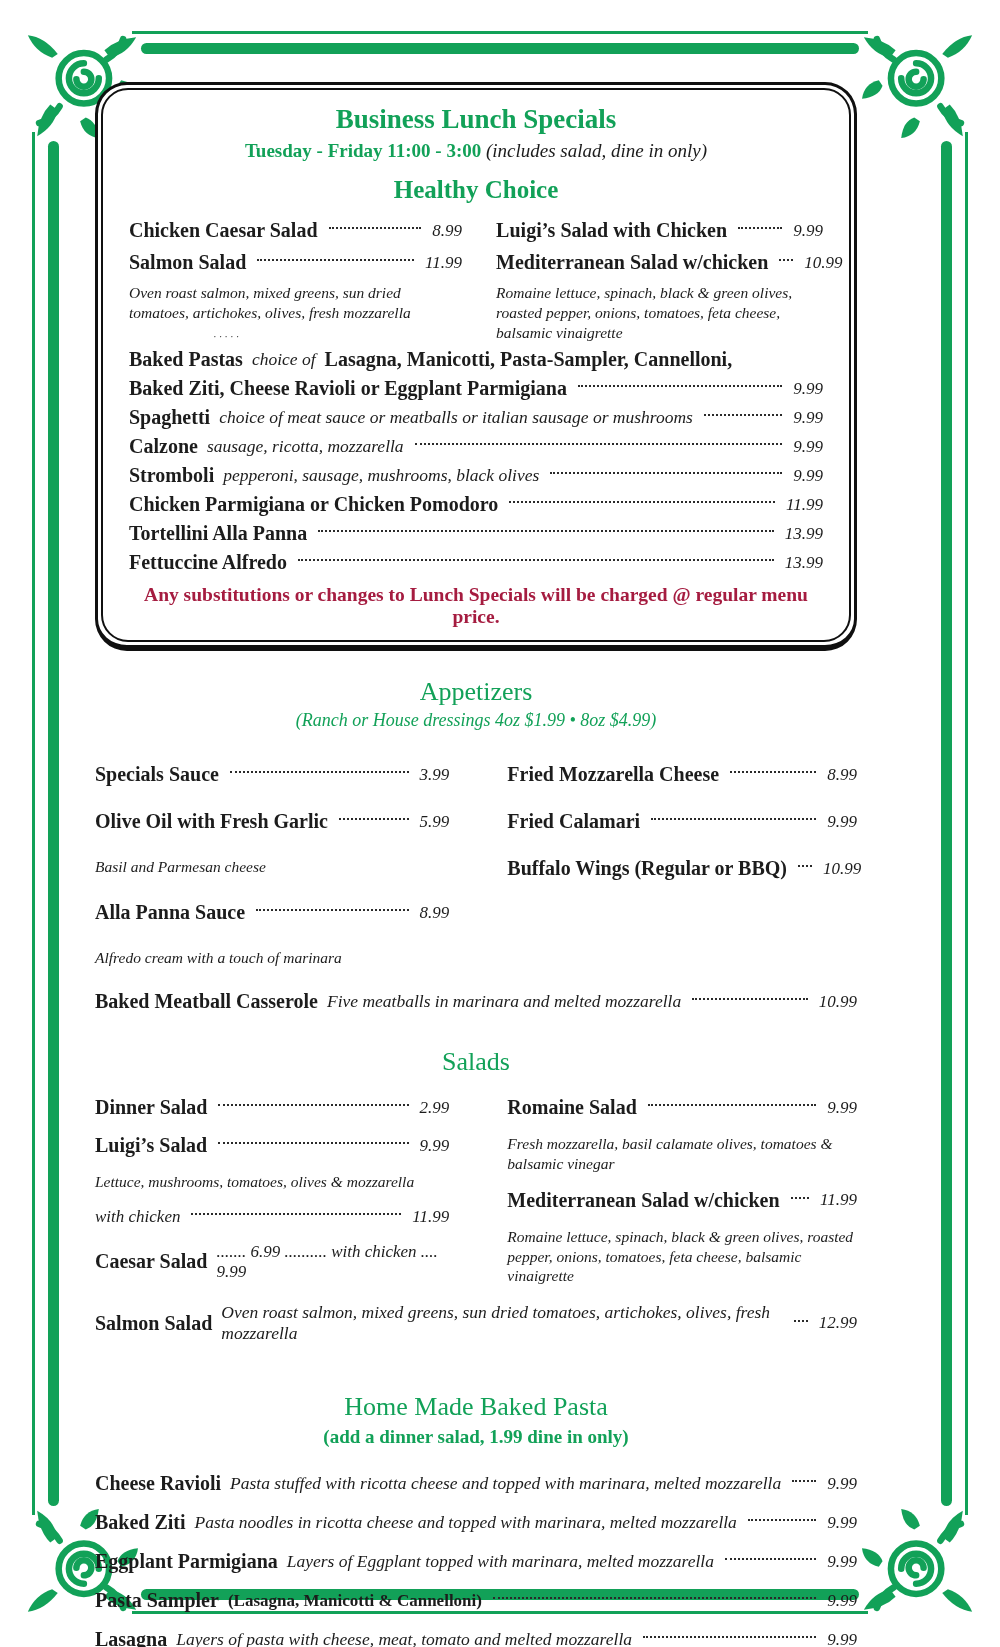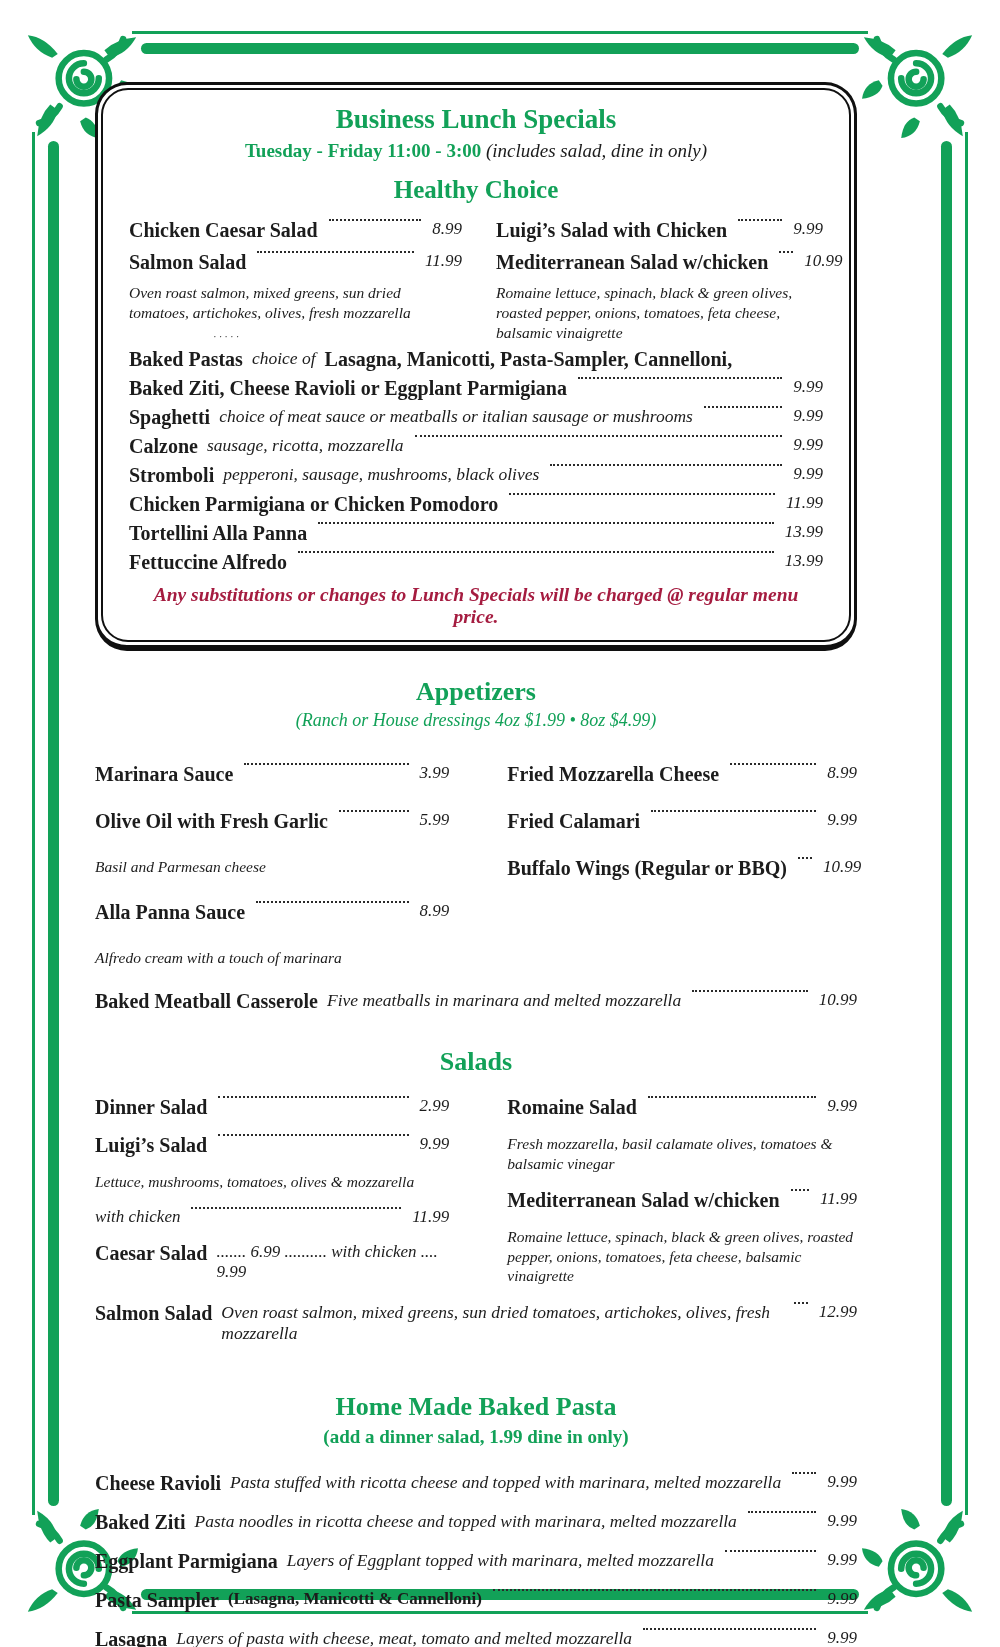--- a/index.html
+++ b/index.html
@@ -39,44 +39,44 @@
   .hours-b{color:var(--green);font-weight:bold;}
   .hours-i{font-style:italic;color:var(--ink);}
   .healthy{margin:14px 0 6px;text-align:center;color:var(--green);font-size:25px;font-weight:bold;}
 
   .cols{display:flex;align-items:flex-start;}
   .lunch-cols .col1{width:48%;}
   .lunch-cols .col2{width:52%;padding-left:34px;box-sizing:border-box;}
   .twocol .col1{width:46.5%;}
   .twocol .col2{width:53.5%;padding-left:58px;box-sizing:border-box;}
 
-  .line{display:flex;align-items:flex-start;column-gap:9px;margin-top:12px;}
+  .line{display:flex;align-items:center;column-gap:9px;margin-top:12px;}
   .line.tight{margin-top:1px;}
   .lunch-cols .line{margin-top:9px;}
   .lunchwide .line{margin-top:6px;}
   .apps .line{margin-top:24px;}
   .apps-wide .line{margin-top:22px;}
   .salads-cols .line{margin-top:15px;}
   .salads-wide .line{margin-top:16px;}
   .pasta-items .line{margin-top:16px;}
 
   .r-b{font-weight:bold;font-size:20px;white-space:nowrap;}
   .r-b2{font-weight:bold;font-size:17px;white-space:nowrap;}
   .r-i{font-style:italic;font-size:17.5px;}
   .r-ip{font-style:italic;font-size:17px;}
   .r-is{font-style:italic;font-size:15.5px;line-height:1.28;}
   .line .r-is{white-space:normal;}
   .leader{flex:1;min-width:14px;border-bottom:2.5px dotted #2a2a2a;margin:0 2px 5px 2px;}
   .price{font-style:italic;font-size:17px;white-space:nowrap;}
 
   .artifact{position:absolute;left:110px;top:240px;font-size:11px;letter-spacing:2px;color:#333;}
 
-  .note{margin:10px 0 2px;text-align:center;color:var(--maroon);font-weight:bold;font-style:italic;font-size:19.5px;}
-
-  .sect{margin:0;text-align:center;color:var(--green);font-size:26px;font-weight:bold;}
+  .note{margin:10px 0 2px;text-align:center;color:var(--maroon);font-weight:bold;font-size:19.5px;}
+
+  .sect{margin:0;text-align:center;color:var(--green);font-size:26px;font-weight:normal;}
   .sect-appetizers{margin-top:26px;}
   .sect-salads{margin-top:34px;}
   .sect-pasta{margin-top:48px;}
   .sub-i{text-align:center;color:var(--green);font-style:italic;font-size:18px;margin-top:3px;}
   .sub-b{text-align:center;color:var(--green);font-weight:bold;font-size:19px;margin-top:4px;}
 
   .apps{margin-top:8px;}
   .salads-cols{margin-top:4px;}
   .pasta-items{margin-top:24px;}
 </style>
@@ -251,21 +251,21 @@
         <p class="note">Any substitutions or changes to Lunch Specials will be charged @ regular menu price.</p>
       </div>
     </section>
 
     <section>
       <h2 class="sect sect-appetizers">Appetizers</h2>
       <div class="sub-i">(Ranch or House dressings 4oz $1.99 • 8oz $4.99)</div>
       <div class="cols twocol apps">
         <div class="col1">
             <div class="line">
-              <span class="r-b">Marinara Sauce</span>
+              <span class="r-b">Specials Sauce</span>
               <span class="leader"></span>
               <span class="price">3.99</span>
             </div>
             <div class="line">
               <span class="r-b">Olive Oil with Fresh Garlic</span>
               <span class="leader"></span>
               <span class="price">5.99</span>
             </div>
             <div class="line tight">
               <span class="r-is">Basil and Parmesan cheese</span>

